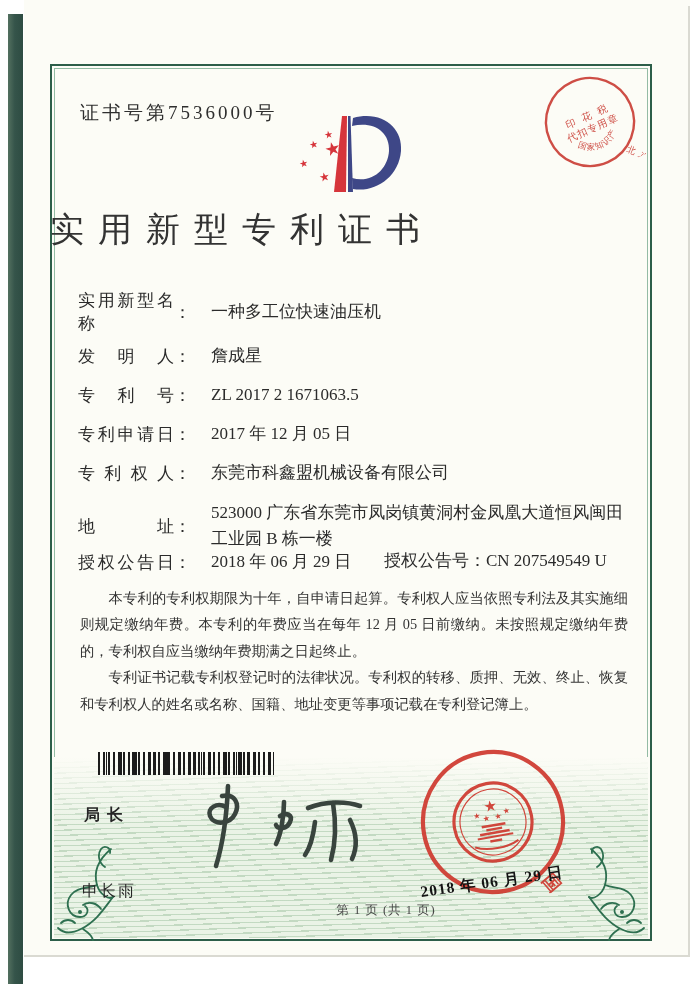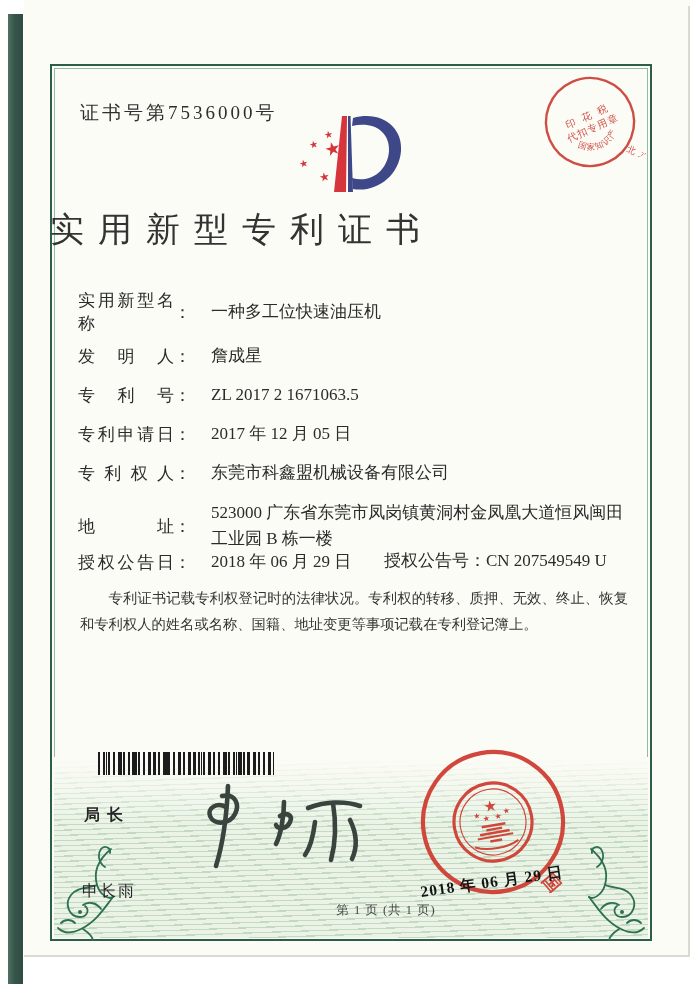--- a/index.html
+++ b/index.html
@@ -181,20 +181,21 @@
   <div class="abs frow" id="row-grant">
     <span class="flabel">授权公告日</span>
       <span class="colon">：</span>
       <span class="fvalue">2018 年 06 月 29 日</span>
     <span id="grant-right">
       <span>授权公告号</span><span>：</span><span>CN 207549549 U</span>
     </span>
   </div>
 
   <div class="abs" id="bodytext">
+    <p>本专利的专利权期限为十年，自申请日起算。专利权人应当依照专利法及其实施细则规定缴纳年费。本专利的年费应当在每年 12 月 05 日前缴纳。未按照规定缴纳年费的，专利权自应当缴纳年费期满之日起终止。</p>
     <p>专利证书记载专利权登记时的法律状况。专利权的转移、质押、无效、终止、恢复和专利权人的姓名或名称、国籍、地址变更等事项记载在专利登记簿上。</p>
   </div>
 
   <div class="abs" id="barcode"></div>
 
   <div class="abs" id="director-title">局长</div>
   <div class="abs" id="director-name">申长雨</div>
 
   <svg class="abs" id="signature" width="185" height="88" viewBox="0 0 185 88">
     <g stroke="#39443e" fill="none" stroke-width="4.6" stroke-linecap="round" stroke-linejoin="round">

